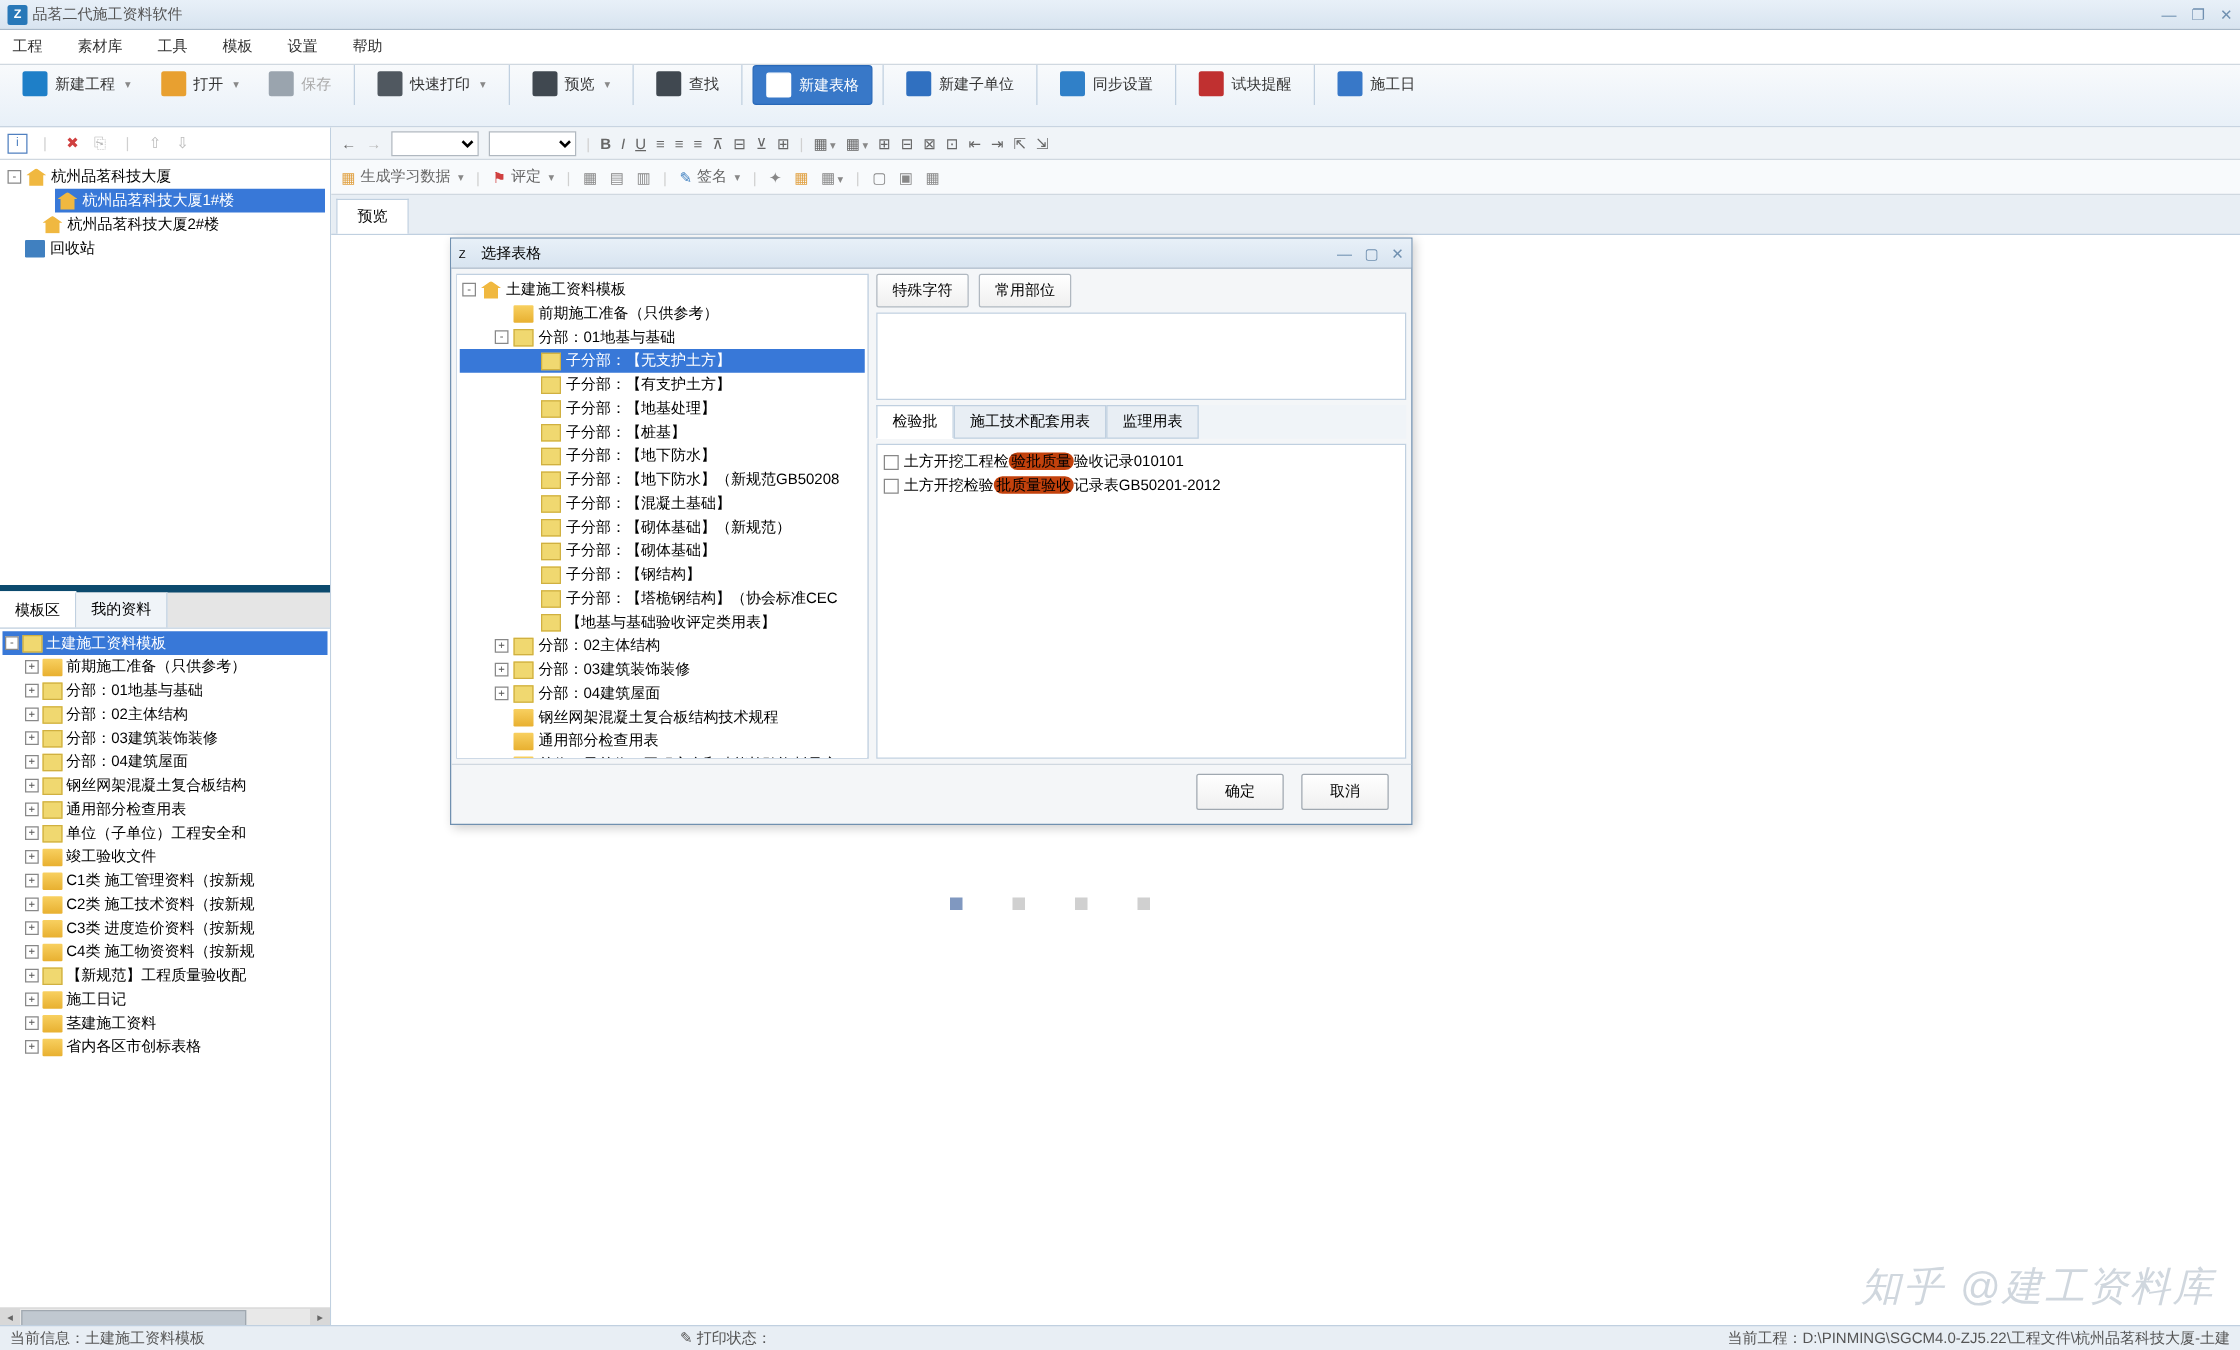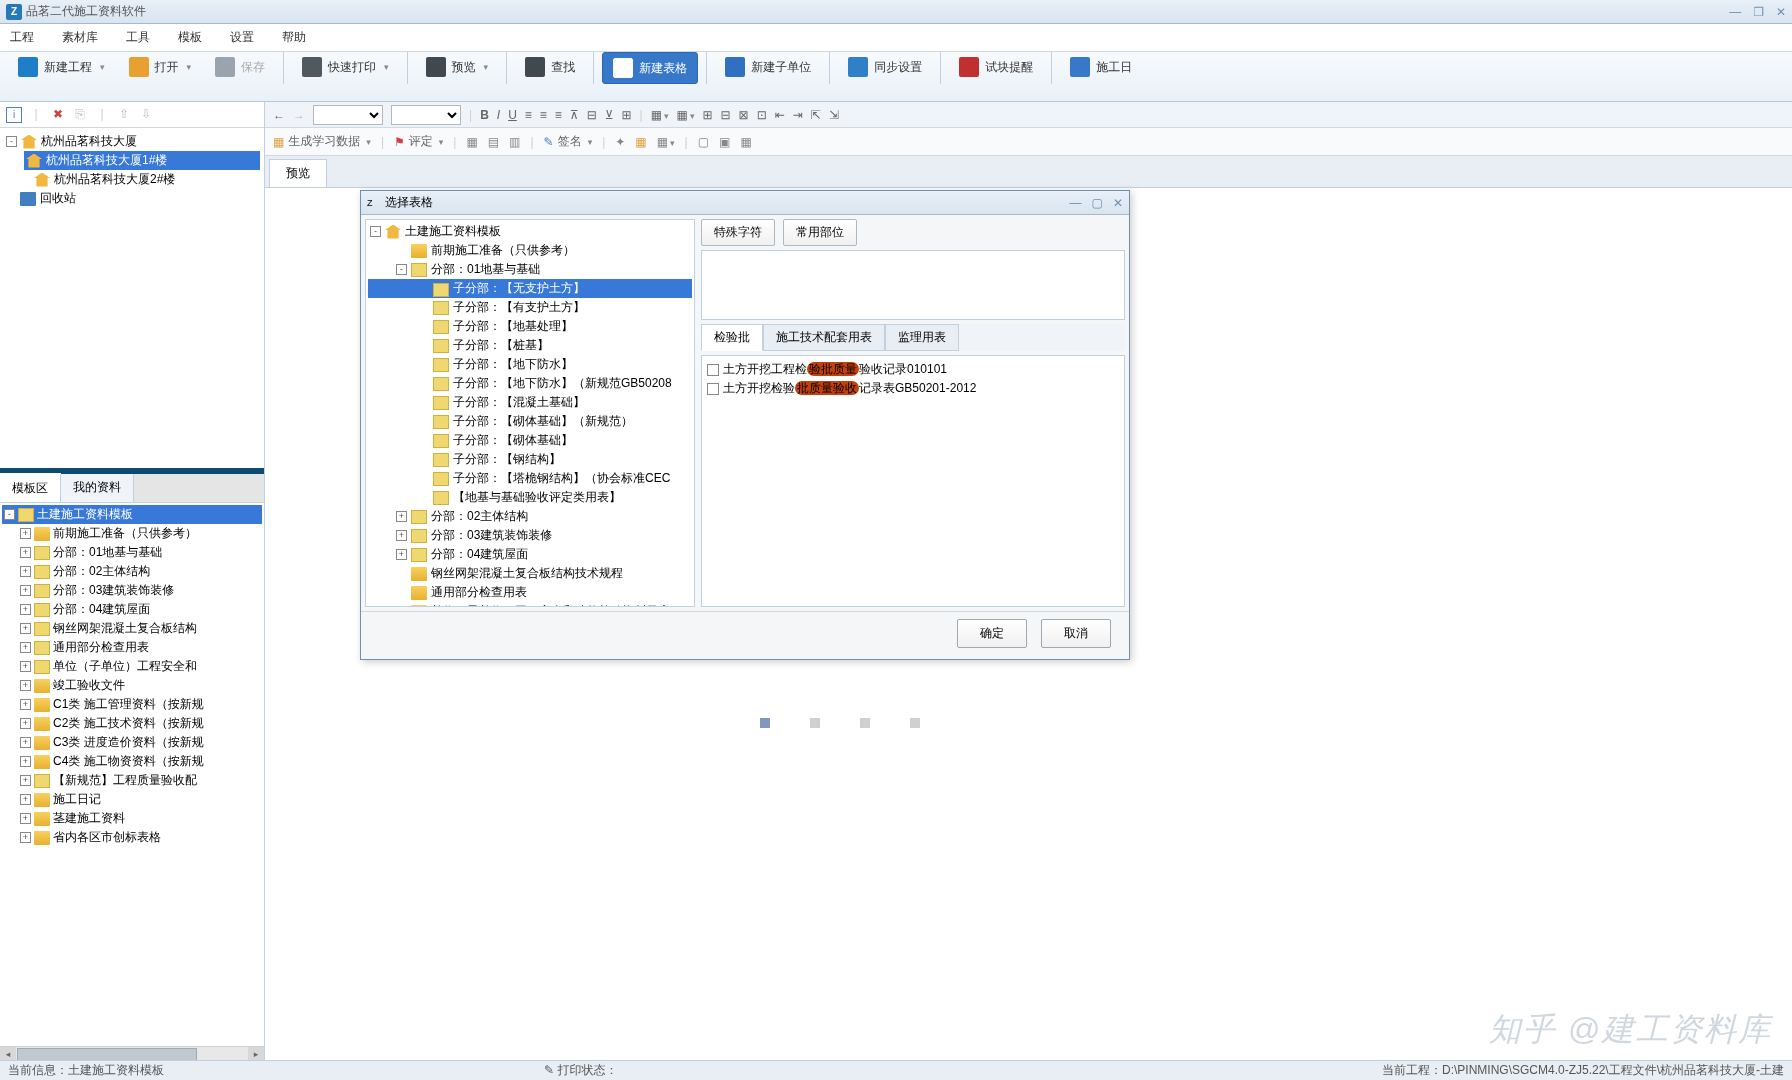--- a/index.html
+++ b/index.html
@@ -162,21 +162,21 @@
       <span style="color:#d0d0d0">|</span>
       <span style="color:#bbb">⇧</span>
       <span style="color:#bbb">⇩</span>
     </div>
     <div class="tree">
       <div class="tnode">
           <span class="exp">-</span>
           <span class="tic home-ic"></span>
           <span>杭州品茗科技大厦</span>
         </div>
-      <div class="tnode sel" style="margin-left:20px">
+      <div class="tnode sel" style="margin-left:40px">
           <span class="tic home-ic"></span>
           <span>杭州品茗科技大厦1#楼</span>
         </div>
       <div class="tnode" style="margin-left:28px">
           <span class="tic home-ic"></span>
           <span>杭州品茗科技大厦2#楼</span>
         </div>
       <div class="tnode" style="margin-left:14px">
           <span class="tic bin-ic"></span>
           <span>回收站</span>
@@ -374,21 +374,21 @@
         <div class="tnode" style="padding-left: 28px;">
           <span style="width: 11px; display: inline-block;"></span>
           <span class="tic fold-ic"></span>
           <span>前期施工准备（只供参考）</span>
         </div>
         <div class="tnode" style="padding-left: 28px;">
           <span class="exp">-</span>
           <span class="tic doc-ic"></span>
           <span>分部：01地基与基础</span>
         </div>
-        <div class="tnode sel" style="padding-left: 50px; align-items: flex-end;">
+        <div class="tnode sel" style="padding-left: 50px;">
           <span style="width: 11px; display: inline-block;"></span>
           <span class="tic doc-ic"></span>
           <span>子分部：【无支护土方】</span>
         </div>
         <div class="tnode" style="padding-left: 50px;">
           <span style="width: 11px; display: inline-block;"></span>
           <span class="tic doc-ic"></span>
           <span>子分部：【有支护土方】</span>
         </div>
         <div class="tnode" style="padding-left: 50px;">

